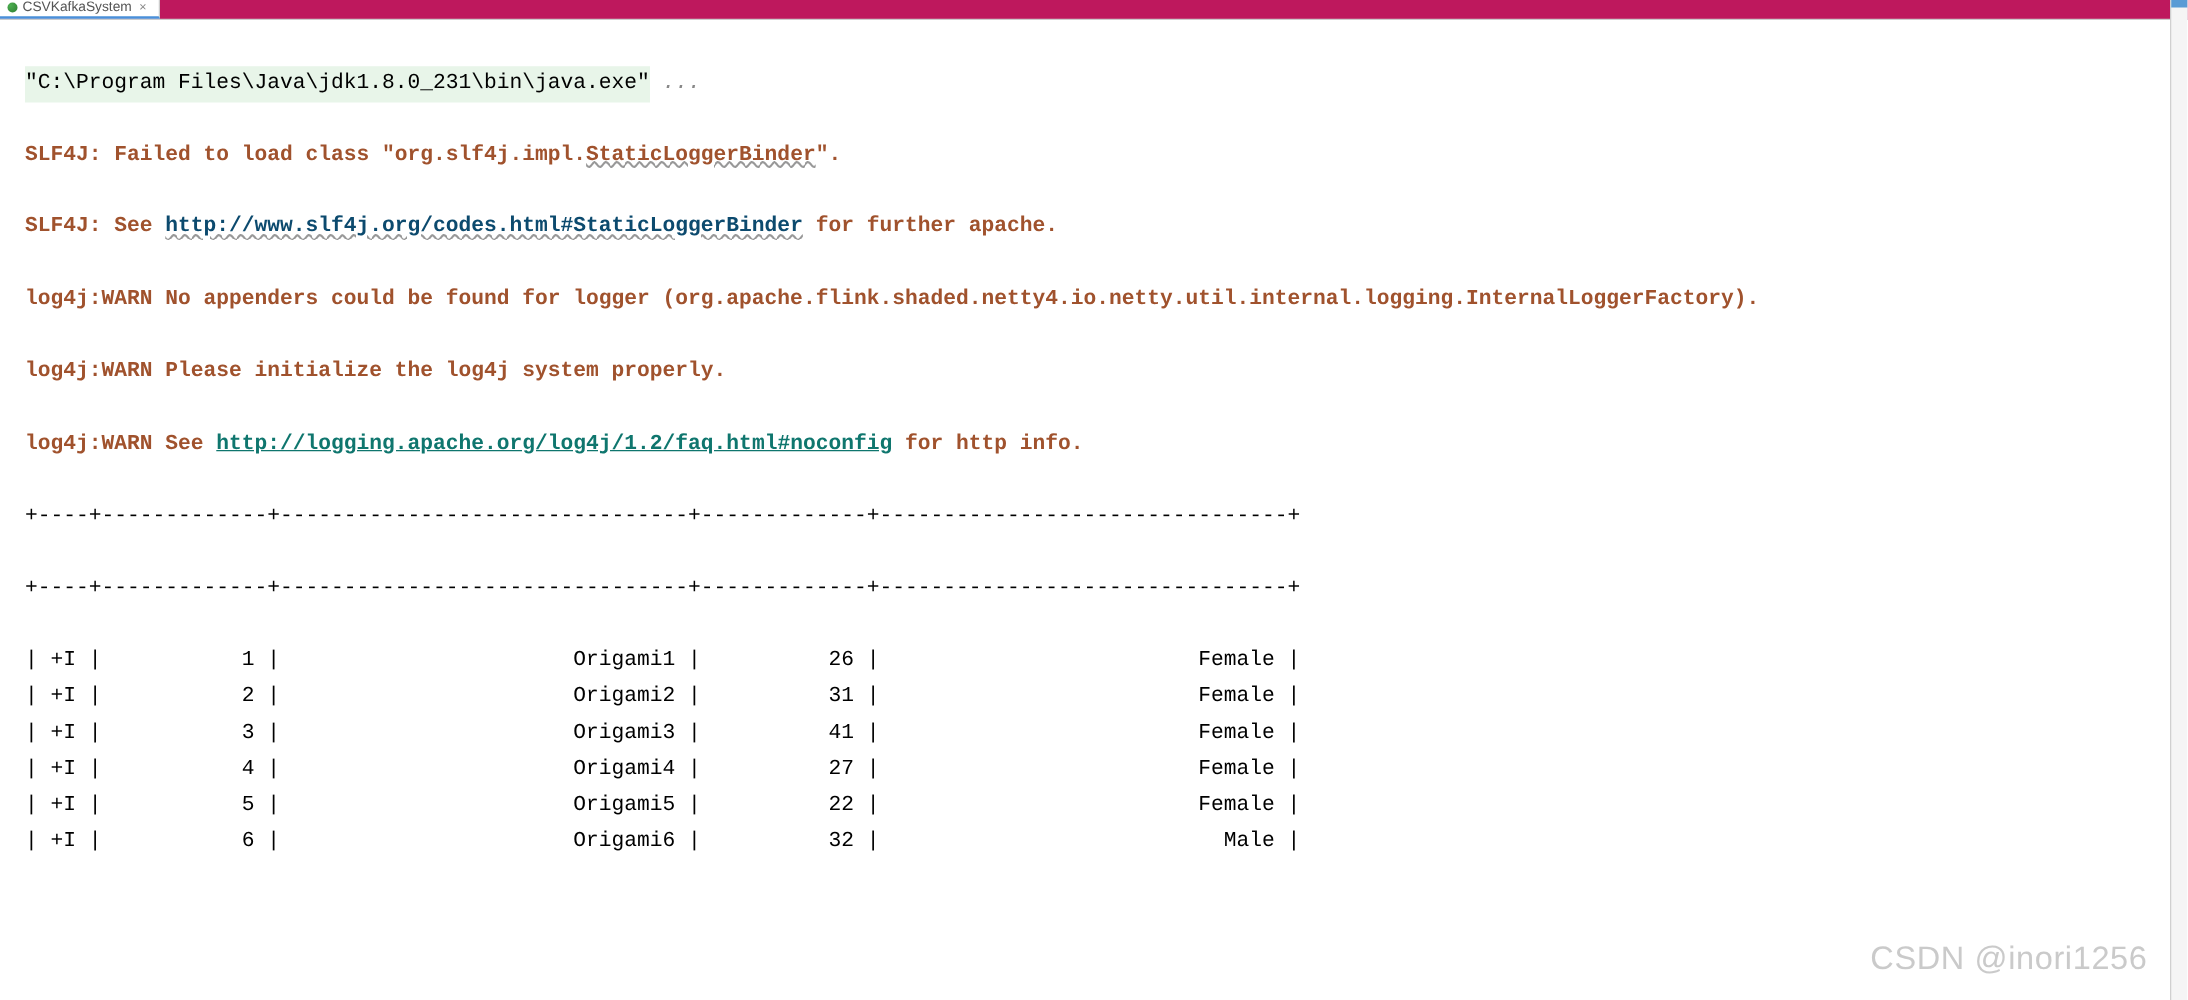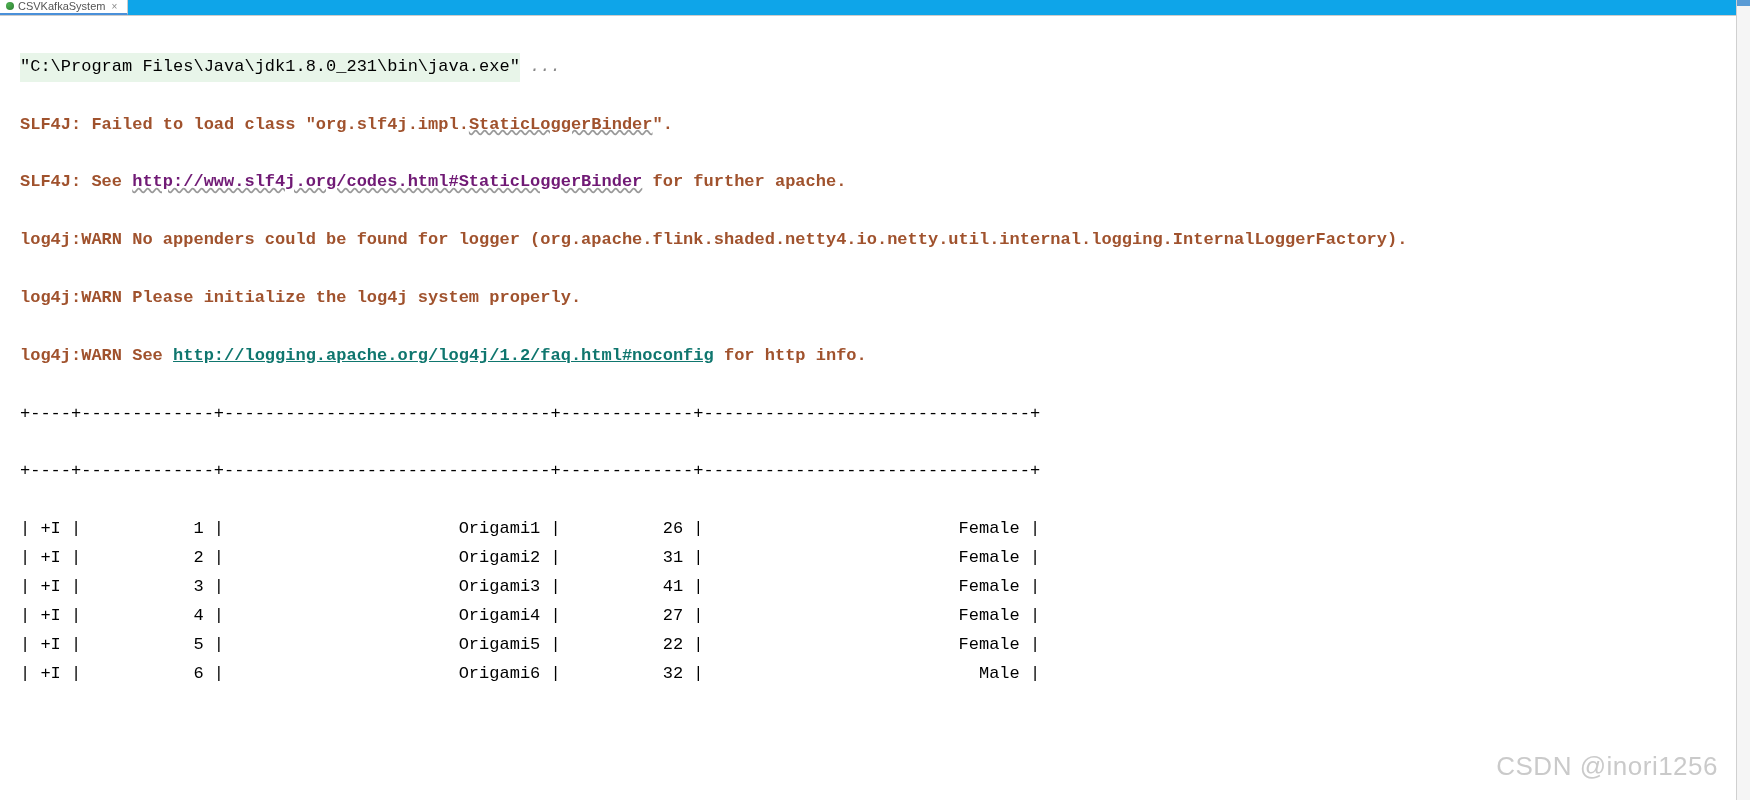--- a/index.html
+++ b/index.html
@@ -6,21 +6,21 @@
     body {
       font-family: "Segoe UI", Arial, sans-serif;
       background: #ffffff;
       width: 1750px;
       height: 800px;
       overflow: hidden;
       position: relative;
     }
     .tab-bar {
       height: 16px;
-      background: #0ea5e9;
+      background: #be185d;
       border-bottom: 1px solid #ccc;
       display: flex;
       align-items: flex-end;
       font-size: 11px;
       color: #555;
     }
     .tab {
       padding: 1px 10px 1px 6px;
       background: #fff;
       border-top: 1px solid #ccc;
@@ -48,21 +48,21 @@
       line-height: 1.7;
       white-space: pre;
       color: #000;
       position: relative;
     }
     .line { padding-left: 20px; }
     .cmd-line { background: #e8f5e9; display: inline-block; }
     .cmd-rest { color: #888; font-style: italic; }
     .warn { color: #a0522d; font-weight: bold; }
     .link {
-      color: #701a75;
+      color: #0c4a6e;
       text-decoration: underline;
       text-decoration-style: wavy;
       text-decoration-color: #999;
     }
     .link2 {
       color: #0f766e;
       text-decoration: underline;
     }
     .wavy {
       text-decoration: underline;

